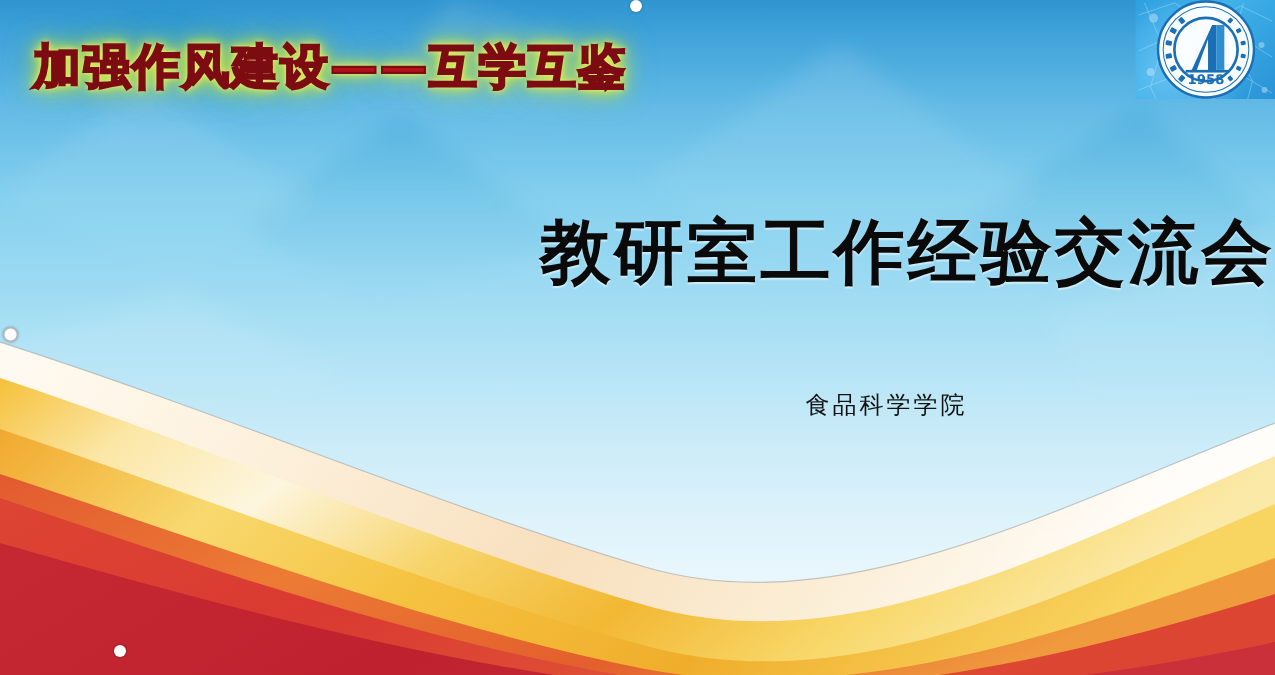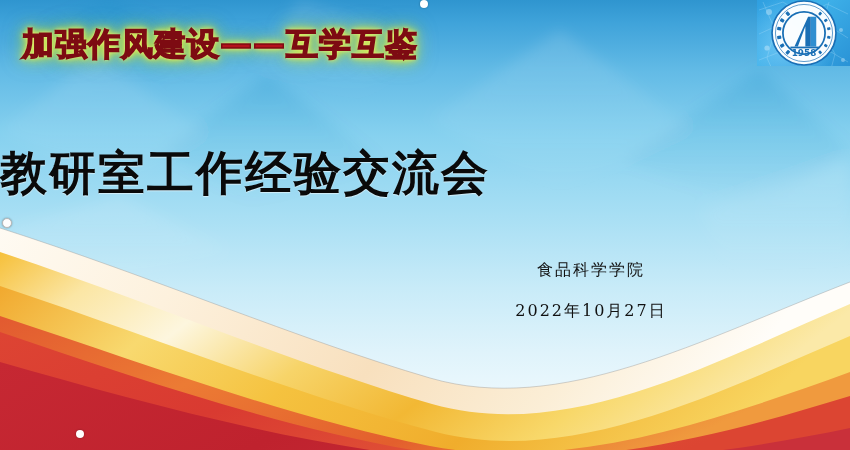--- a/index.html
+++ b/index.html
@@ -76,27 +76,27 @@
     width: 68px;
     height: 68px;
   }
 
   
   .main-title {
     position: absolute;
     left: 0;
     right: 0;
     top: 146px;
-    text-align: left;
+    text-align: right;
     font-size: 47px;
     line-height: 1.15;
     font-weight: 700;
     letter-spacing: 2px;
     color: #0a0a0a;
-    font-family: Liberation Serif, serif;
+    font-family: Liberation Mono, monospace;
     text-shadow: 0 1px 1px rgba(255,255,255,0.55);
   }
 
   
   .subtitle-block {
     position: absolute;
     left: 456px;
     top: 262px;
     width: 270px;
     text-align: center;
@@ -245,21 +245,20 @@
     </svg>
   </div>
 
   <div class="dot dot-top"></div>
   <div class="dot dot-left"></div>
 
   <div class="main-title">教研室工作经验交流会</div>
 
   <div class="subtitle-block">
     <div class="line">食品科学学院</div>
-    <div class="line">2022年10月27日</div>
   </div>
 
   <div class="waves">
     <svg viewBox="0 0 850 260" preserveAspectRatio="none" aria-hidden="true">
       <defs>
         <linearGradient id="gCream" x1="0" y1="0" x2="1" y2="0.25">
           <stop offset="0%" stop-color="#fffdf8"></stop>
           <stop offset="30%" stop-color="#fdf1dd"></stop>
           <stop offset="58%" stop-color="#f8e0be"></stop>
           <stop offset="80%" stop-color="#fbeed6"></stop>

